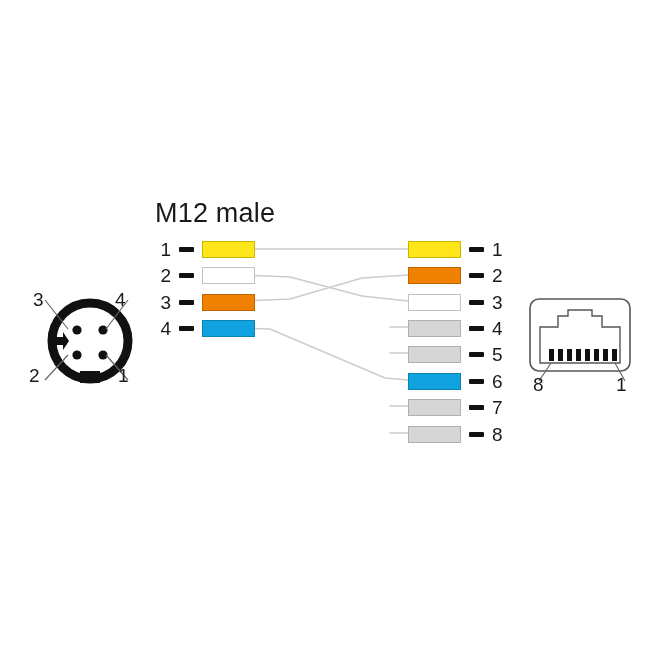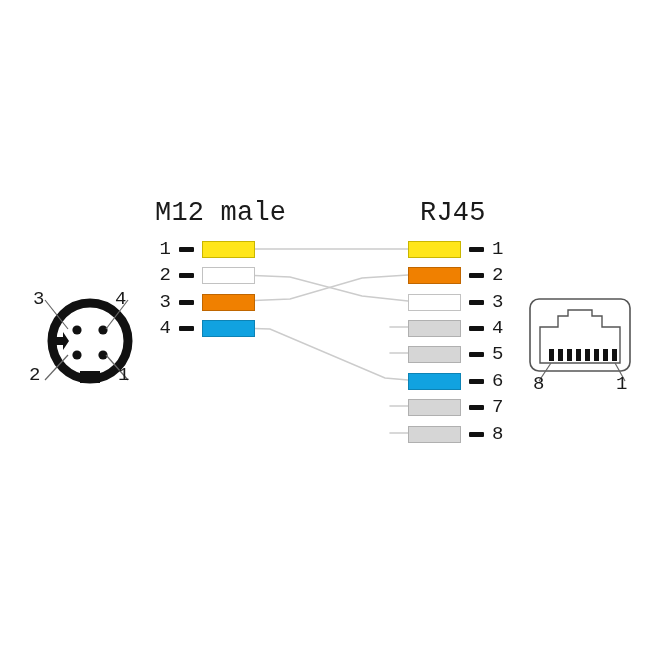--- a/index.html
+++ b/index.html
@@ -5,21 +5,21 @@
   html, body {
     margin: 0;
     padding: 0;
     background: #ffffff;
   }
   #canvas {
     position: relative;
     width: 650px;
     height: 650px;
     background: #ffffff;
-    font-family: Liberation Mono, monospace;
+    font-family: Liberation Sans, sans-serif;
     overflow: hidden;
   }
   .abs { position: absolute; }
 
   
   .heading {
     font-size: 27px;
     color: #1a1a1a;
     letter-spacing: 0.2px;
     white-space: nowrap;
@@ -77,21 +77,20 @@
     white-space: nowrap;
   }
 </style>
 </head>
 <body>
 
 <div id="canvas">
 
   <div class="heading abs" style="left:155px; top:200px;">M12 male</div>
 
-  <div class="heading abs" style="left:420px; top:200px;">RJ45</div>
 
   <svg id="wires" viewBox="0 0 650 650">
     <g stroke="#cccccc" stroke-width="1.6" fill="none" stroke-linecap="round">
 
       <path d="M 240 249 L 285 249 L 370 249 L 408 249"></path>
 
       <path d="M 240 275 L 290 277 L 362 296 L 408 301"></path>
 
       <path d="M 240 301 L 290 299 L 362 278 L 408 275"></path>
 

